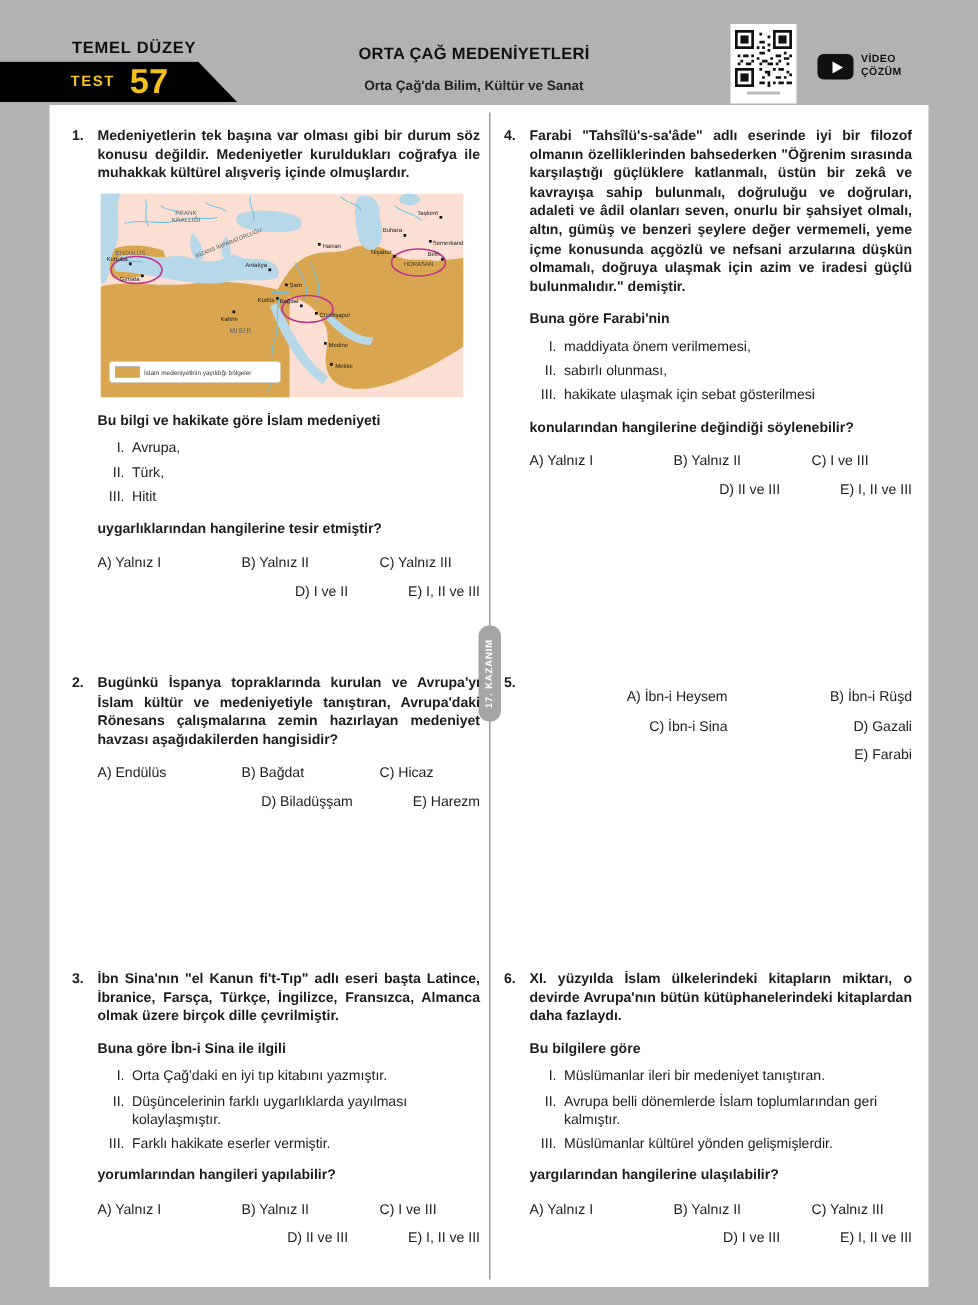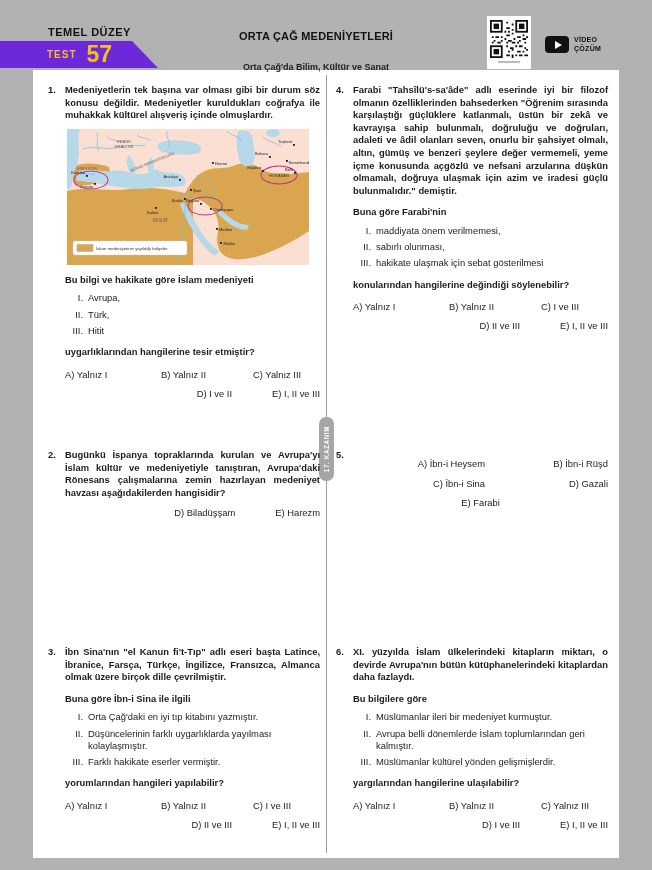--- a/index.html
+++ b/index.html
@@ -7,27 +7,27 @@
     width:652px;height:870px;position:relative;overflow:hidden;
     background:#b2b2b2;
     font-family:"Liberation Sans",sans-serif;
     color:#1c1c1c;
     -webkit-font-smoothing:antialiased;
   }
   .page-white{position:absolute;left:33px;top:70px;width:586px;height:788px;background:#ffffff;}
 
   
   .level-label{position:absolute;left:48px;top:26px;font-size:11px;font-weight:bold;letter-spacing:.5px;color:#111;}
-  .test-badge{position:absolute;left:0;top:41px;width:158px;height:27px;background:#6d28d9;
+  .test-badge{position:absolute;left:0;top:41px;width:158px;height:27px;background:#000000;
     clip-path:polygon(0 0,132px 0,158px 100%,0 100%);display:flex;align-items:center;}
   .test-word{margin-left:47px;font-size:10px;font-weight:bold;color:#f2c11c;letter-spacing:1px;}
   .test-number{margin-left:10px;font-size:23px;font-weight:bold;color:#f2c11c;}
   .head-center{position:absolute;left:166px;top:30px;width:300px;text-align:center;}
   .head-title{font-size:11px;font-weight:bold;color:#111;letter-spacing:.2px;}
-  .head-subtitle{font-size:9px;font-weight:bold;color:#222;margin-top:20px;}
+  .head-subtitle{font-size:9px;font-weight:bold;color:#222;margin-top:10px;}
   .qr-box{position:absolute;left:487px;top:16px;width:44px;height:53px;background:#fff;display:flex;flex-direction:column;align-items:center;}
   .qr-box svg{margin-top:4px;}
   .qr-caption-bar{width:22px;height:2px;background:#bbb;margin-top:3px;}
   .video-btn{position:absolute;left:545px;top:36px;display:flex;align-items:center;cursor:pointer;}
   .play-chip{width:24px;height:17px;background:#111;border-radius:4px;display:flex;align-items:center;justify-content:center;}
   .play-tri{width:0;height:0;border-left:7px solid #fff;border-top:4.5px solid transparent;border-bottom:4.5px solid transparent;margin-left:2px;}
   .video-text{margin-left:5px;font-size:7px;font-weight:bold;line-height:1.25;color:#111;letter-spacing:.3px;}
 
   
   .divider-line{position:absolute;left:326px;top:75px;width:1px;height:778px;background:#9c9c9c;}
@@ -45,21 +45,21 @@
   .qbody{flex:1;min-width:0;}
   .qtext{text-align:justify;line-height:1.34;font-weight:bold;}
   .bold{font-weight:bold;}
   .lead{font-weight:bold;margin-top:9px;line-height:1.34;}
   .items{margin-top:6px;}
   .item{display:flex;margin:4px 0;line-height:1.3;}
   .rn{width:18px;text-align:right;margin-right:5px;flex:none;}
   .optrow3{display:grid;grid-template-columns:96px 92px auto;margin-top:10px;}
   .optrow2{display:flex;justify-content:flex-end;gap:40px;margin-top:8px;}
   .optrow2col{display:grid;grid-template-columns:132px auto;margin-top:9px;text-align:right;}
-  .optrow1{display:flex;justify-content:center;margin-top:8px;}
+  .optrow1{display:flex;justify-content:flex-end;margin-top:8px;}
 
   
   .map-wrap{margin:7px 0 7px 2px;width:242px;height:136px;position:relative;}
 </style>
 </head>
 <body>
 
 <div class="page-white"></div>
 
 <div class="level-label">TEMEL DÜZEY</div>
@@ -247,20 +247,25 @@
         </div>
       </div>
     </div>
   </div>
 
   <div class="q" style="top:365px;">
     <div class="qrow">
       <span class="qnum">2.</span>
       <div class="qbody">
         <div class="qtext bold">Bugünkü İspanya topraklarında kurulan ve Avrupa'yı İslam kültür ve medeniyetiyle tanıştıran, Avrupa'daki Rönesans çalışmalarına zemin hazırlayan medeniyet havzası aşağıdakilerden hangisidir?</div>
+        <div class="optrow3">
+          <span>A) Endülüs</span>
+          <span>B) Bağdat</span>
+          <span>C) Hicaz</span>
+        </div>
         <div class="optrow2">
           <span>D) Biladüşşam</span>
           <span>E) Harezm</span>
         </div>
       </div>
     </div>
   </div>
 
   <div class="q" style="top:562px;">
     <div class="qrow">
@@ -354,21 +359,21 @@
 
   <div class="q" style="top:562px;">
     <div class="qrow">
       <span class="qnum">6.</span>
       <div class="qbody">
         <div class="qtext">XI. yüzyılda İslam ülkelerindeki kitapların miktarı, o devirde Avrupa'nın bütün kütüphanelerindeki kitaplardan daha fazlaydı.</div>
         <div class="lead">Bu bilgilere göre</div>
         <div class="items">
           <div class="item">
               <span class="rn">I.</span>
-              <span>Müslümanlar ileri bir medeniyet kurmuştur.</span>
+              <span>Müslümanlar ileri bir medeniyet tanıştıran.</span>
             </div>
           <div class="item">
               <span class="rn">II.</span>
               <span>Avrupa belli dönemlerde İslam toplumlarından geri kalmıştır.</span>
             </div>
           <div class="item">
               <span class="rn">III.</span>
               <span>Müslümanlar kültürel yönden gelişmişlerdir.</span>
             </div>
         </div>

